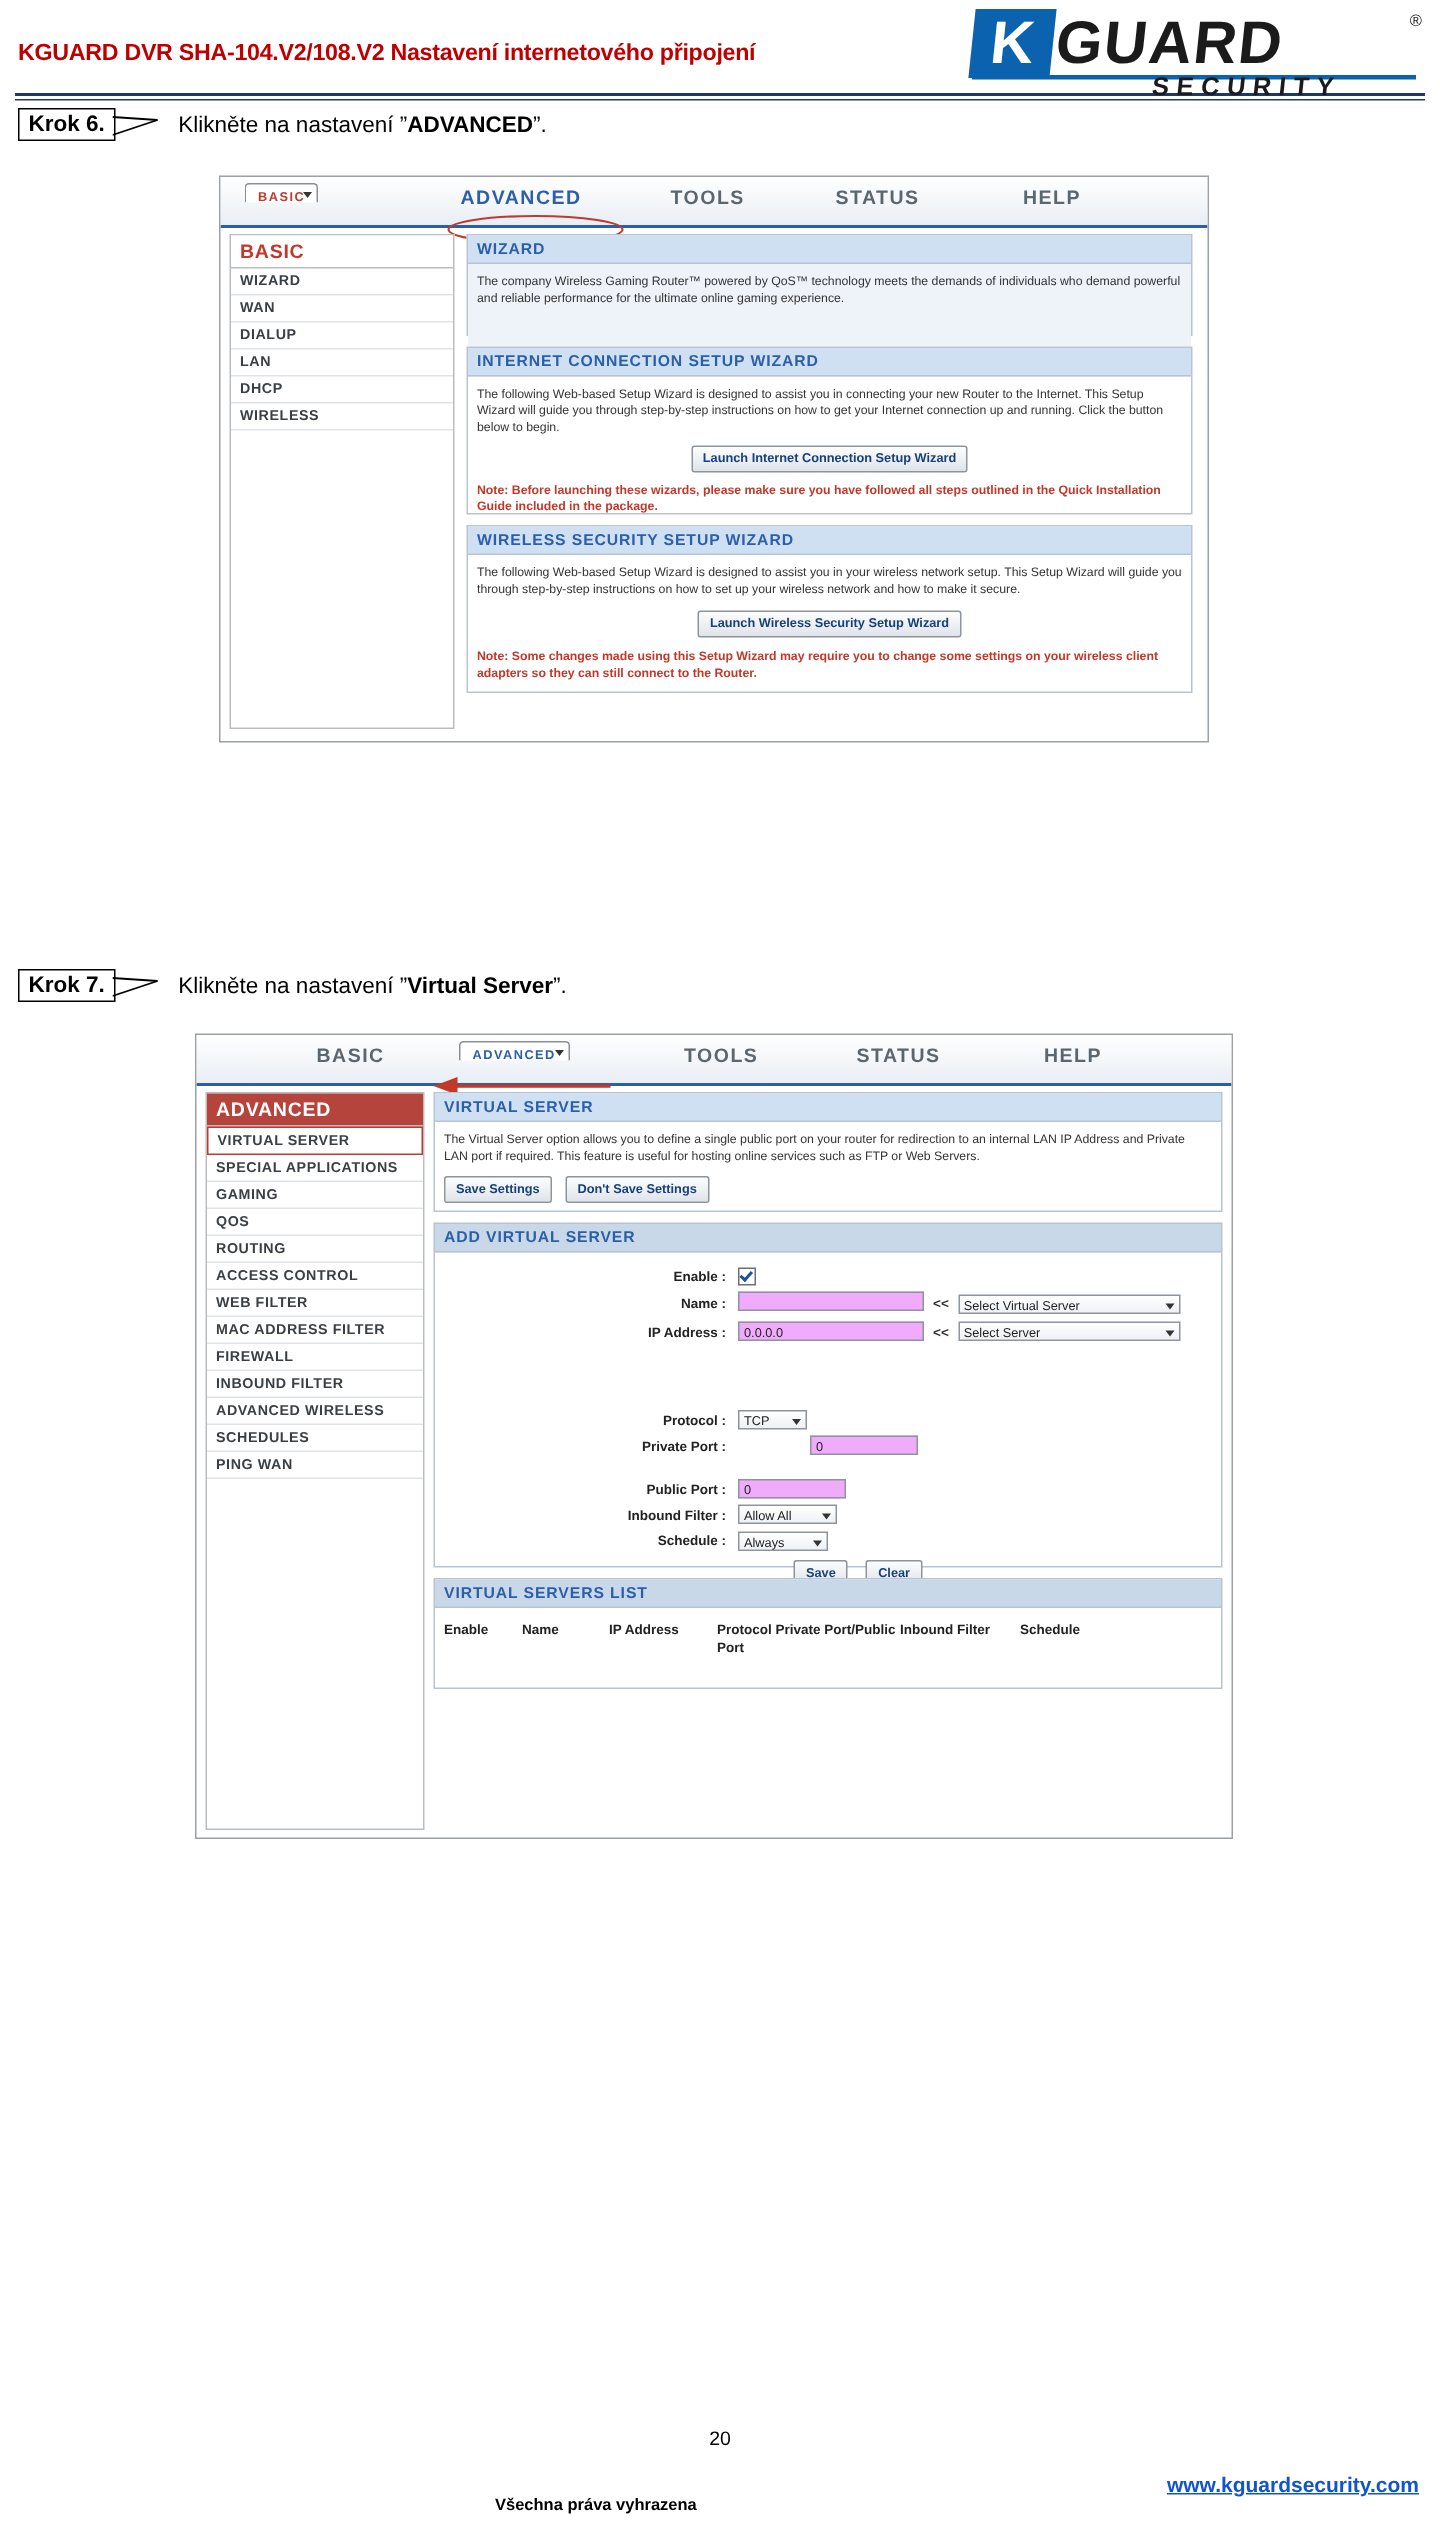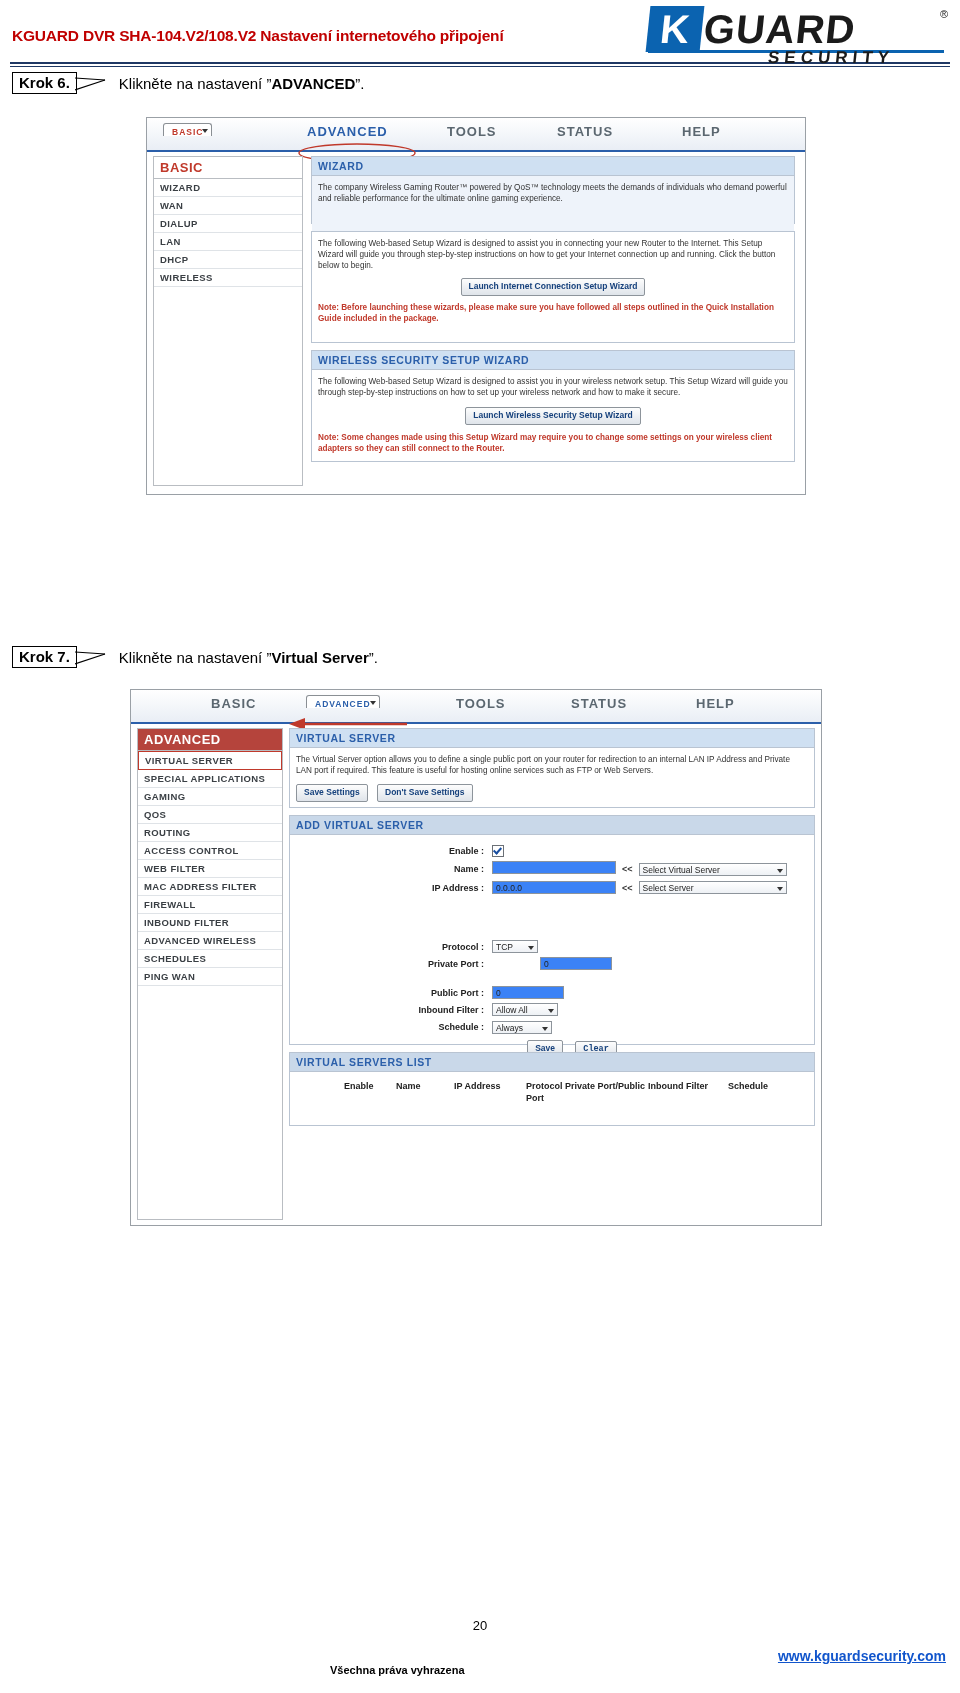--- a/index.html
+++ b/index.html
@@ -110,21 +110,21 @@
   }
   .panel-body{padding:6px;font-size:8.2px;color:#333;line-height:1.35;}
   .btn{
     display:inline-block;background:linear-gradient(#fdfdfd,#dfe4ea);
     border:1px solid #8d949b;border-radius:2px;font-size:8.5px;font-weight:bold;
     color:#16417c;padding:2px 7px;
   }
   .note{color:#c0392b;font-weight:bold;}
   .frm-label{font-size:9px;color:#222;text-align:right;font-weight:bold;}
   .inp{
-    border:1px solid #8d949b;background:#3b82f6;height:13px;font-size:8.5px;
+    border:1px solid #8d949b;background:#f0abfc;height:13px;font-size:8.5px;
     color:#222;padding:0 3px;box-sizing:border-box;display:inline-block;
     line-height:13px;
   }
   .sel{
     border:1px solid #8d949b;background:linear-gradient(#ffffff,#eef1f5);
     height:13px;font-size:8.5px;color:#222;padding:0 14px 0 3px;
     box-sizing:border-box;display:inline-block;position:relative;line-height:13px;
   }
   .sel:after{
     content:"";position:absolute;right:3px;top:5px;
@@ -201,20 +201,21 @@
     <div class="side-item">DHCP</div>
     <div class="side-item">WIRELESS</div>
   </div>
 
   <div class="panel" style="left:164px;top:38px;width:484px;height:68px;">
     <div class="panel-title">WIZARD</div>
     <div class="panel-body" style="background:#eef3fa;height:48px;">The company Wireless Gaming Router™ powered by QoS™ technology meets the demands of individuals who demand powerful and reliable performance for the ultimate online gaming experience.</div>
   </div>
 
   <div class="panel" style="left:164px;top:113px;width:484px;height:112px;">
+    <div class="panel-title">INTERNET CONNECTION SETUP WIZARD</div>
     <div class="panel-body">
       <div>The following Web-based Setup Wizard is designed to assist you in connecting your new Router to the Internet. This Setup Wizard will guide you through step-by-step instructions on how to get your Internet connection up and running. Click the button below to begin.</div>
       <div style="text-align:center;margin:7px 0 6px 0;">
         <span class="btn">Launch Internet Connection Setup Wizard</span>
       </div>
       <div><span class="note">Note:</span> <span class="note">Before launching these wizards, please make sure you have followed all steps outlined in the Quick Installation Guide included in the package.</span></div>
     </div>
   </div>
 
   <div class="panel" style="left:164px;top:232px;width:484px;height:112px;">
@@ -322,28 +323,28 @@
         <div style="margin-left:8px;"><span class="sel" style="width:66px;">Allow All</span></div>
       </div>
 
       <div style="display:flex;align-items:center;margin-bottom:6px;">
         <div class="frm-label" style="width:188px;">Schedule :</div>
         <div style="margin-left:8px;"><span class="sel" style="width:60px;">Always</span></div>
       </div>
 
       <div style="text-align:center;padding-left:40px;">
         <span class="btn">Save</span>
-        <span class="btn" style="margin-left:10px;font-family:Liberation Mono, monospace;">Clear</span>
+        <span class="btn" style="margin-left:10px;">Clear</span>
       </div>
     </div>
   </div>
 
   <div class="panel" style="left:158px;top:362px;width:526px;height:74px;">
     <div class="panel-title" style="background:#c9d8e9;">VIRTUAL SERVERS LIST</div>
-    <div class="panel-body" style="padding:8px 6px;margin-left:48px;">
+    <div class="panel-body" style="padding:8px 6px;">
       <div style="display:flex;font-size:9px;font-weight:bold;color:#222;">
         <div style="width:52px;">Enable</div>
         <div style="width:58px;">Name</div>
         <div style="width:72px;">IP Address</div>
         <div style="width:122px;">Protocol Private Port/Public Port</div>
         <div style="width:80px;">Inbound Filter</div>
         <div style="width:70px;">Schedule</div>
       </div>
     </div>
   </div>

